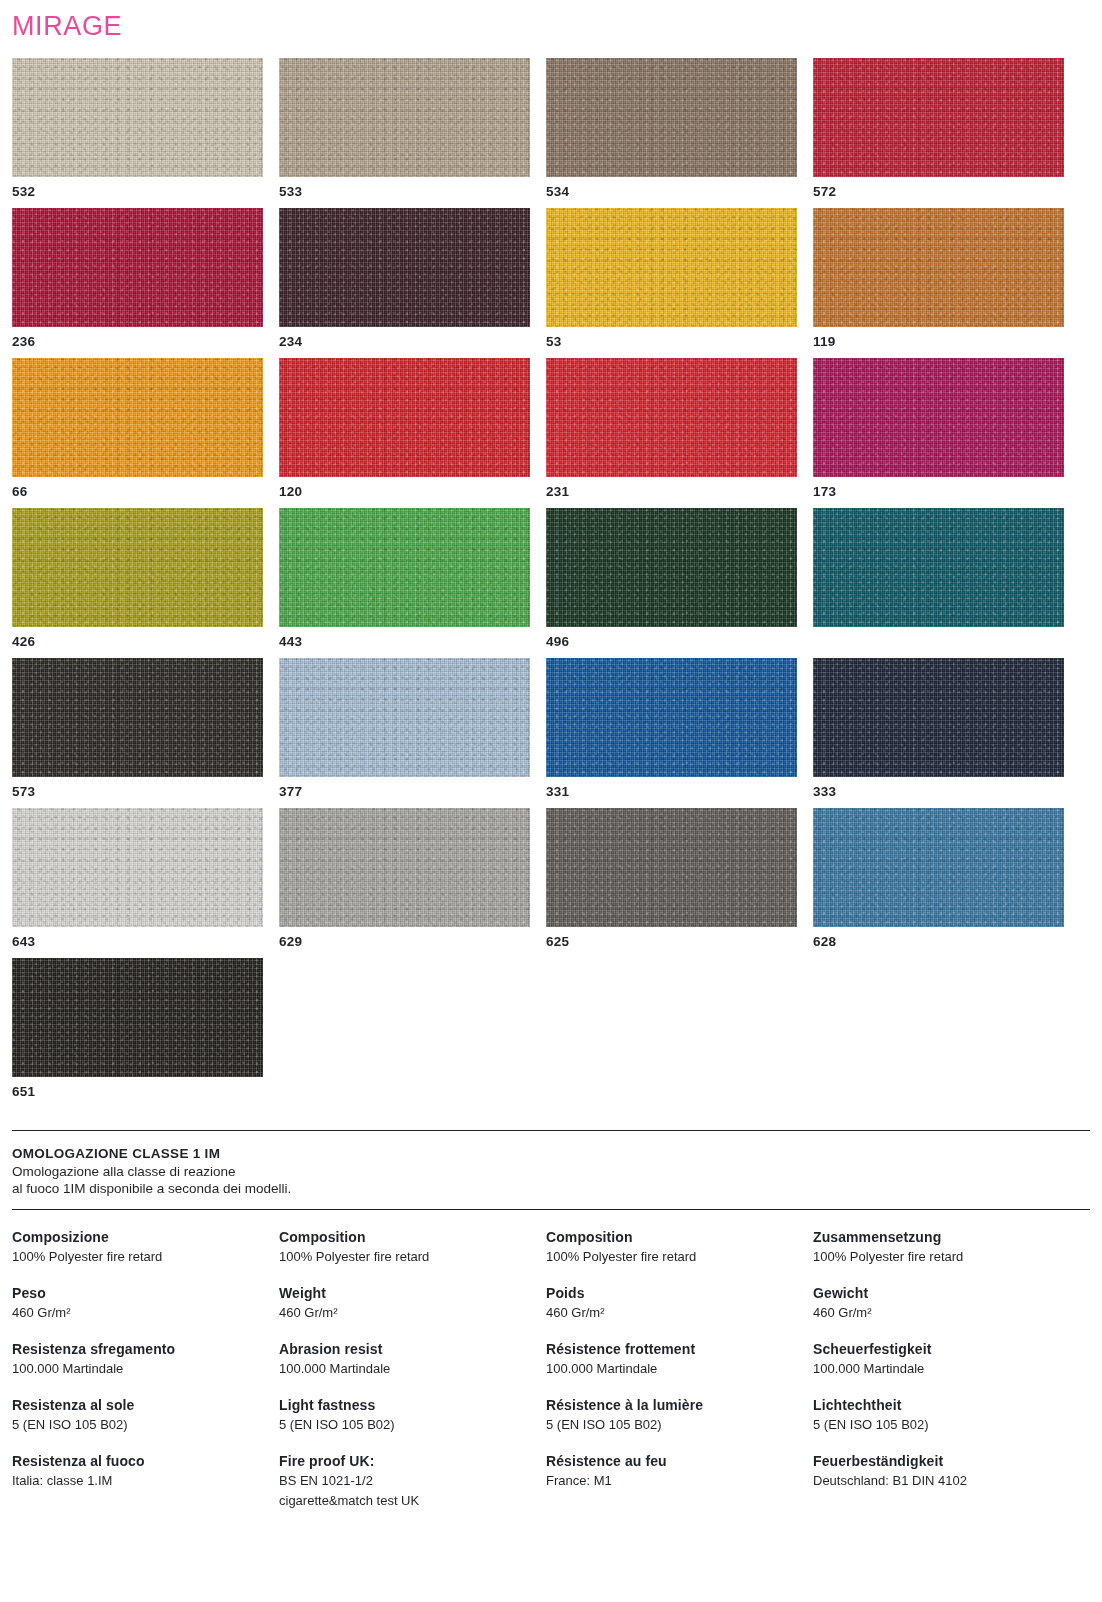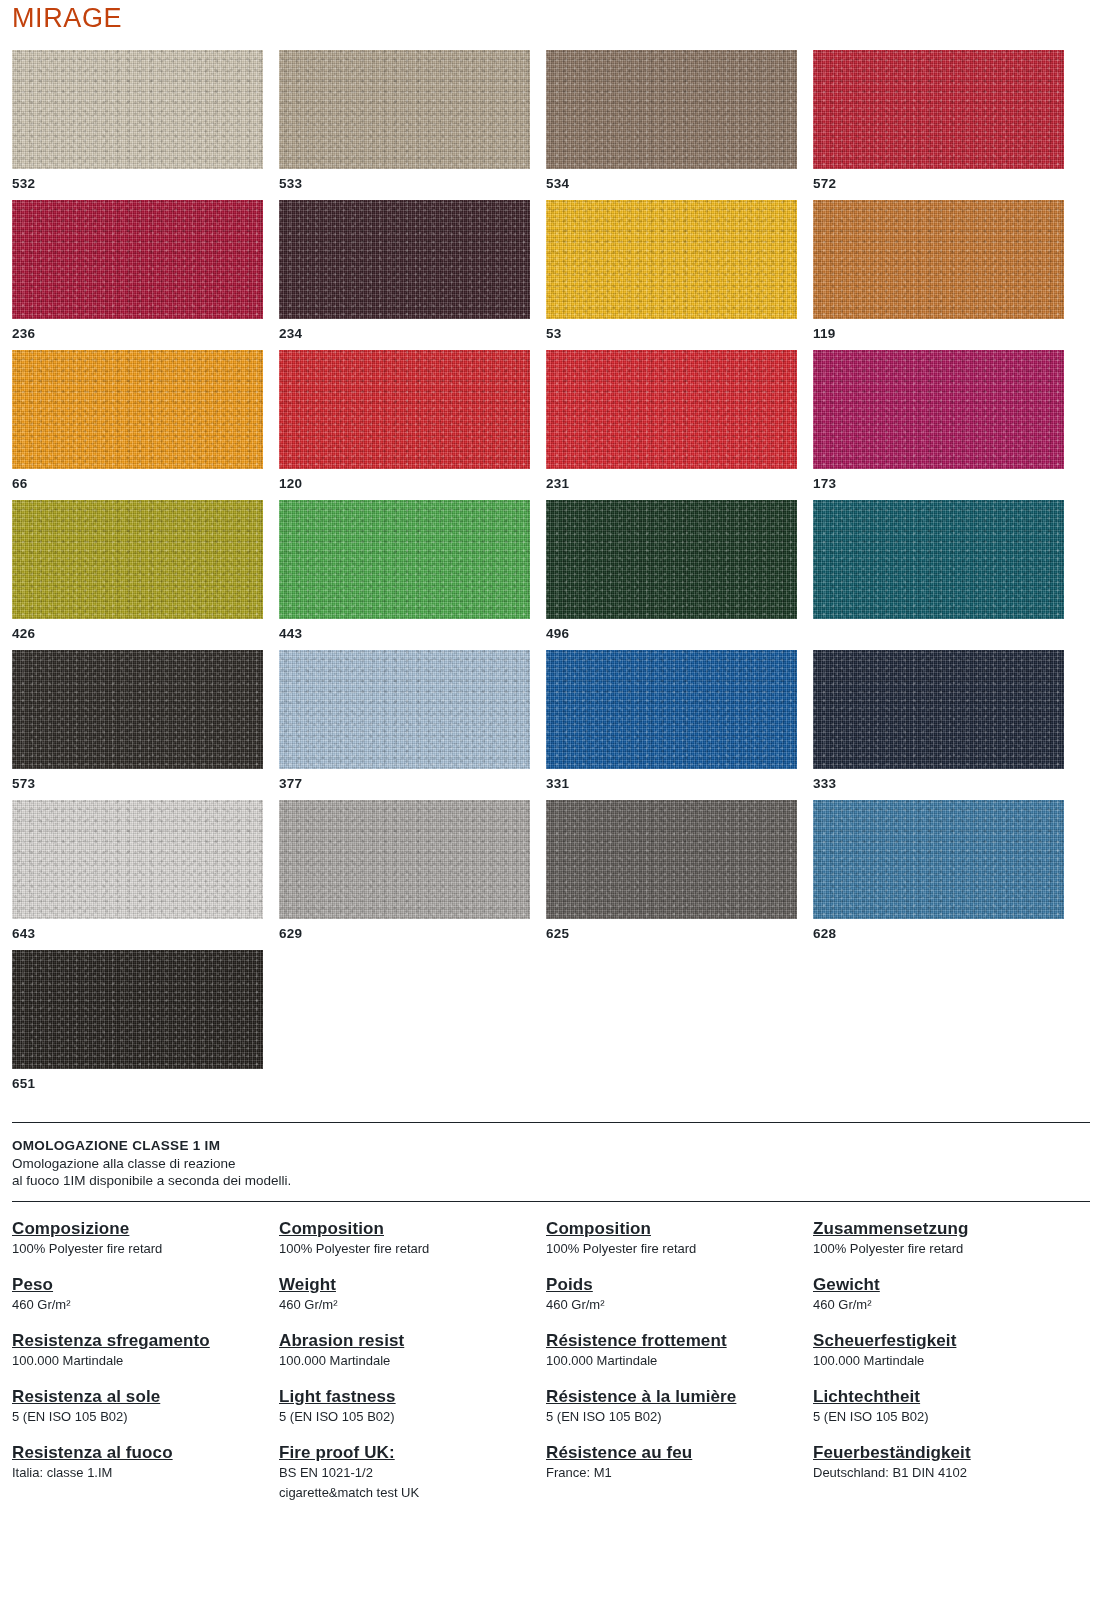--- a/index.html
+++ b/index.html
@@ -20,22 +20,23 @@
     height: 1602px;
     box-sizing: border-box;
     padding: 0 12px;
   }
 
   
   .title {
     font-size: 27px;
     font-weight: 400;
     letter-spacing: 0.6px;
-    color: #c2410c;
+    color: #ec4899;
     margin: 0;
+    padding-top: 8px;
     height: 44px;
     line-height: 36px;
   }
 
   
   .swatch-grid {
     display: grid;
     grid-template-columns: repeat(4, 251px);
     column-gap: 16px;
     row-gap: 0;
@@ -118,25 +119,24 @@
   .specs {
     display: grid;
     grid-template-columns: repeat(4, 267px);
     margin-top: 17px;
   }
   .spec-col { }
   .spec-item {
     margin-bottom: 16px;
   }
   .spec-term {
-    font-size: 17px;
+    font-size: 14px;
     font-weight: 700;
     line-height: 20px;
     letter-spacing: 0.1px;
-    text-decoration: underline;
   }
   .spec-def {
     font-size: 13px;
     font-weight: 400;
     line-height: 20px;
   }
   .spacer-12 { height: 12px; }
   .spacer-22 { height: 22px; }
 </style>
 </head>

